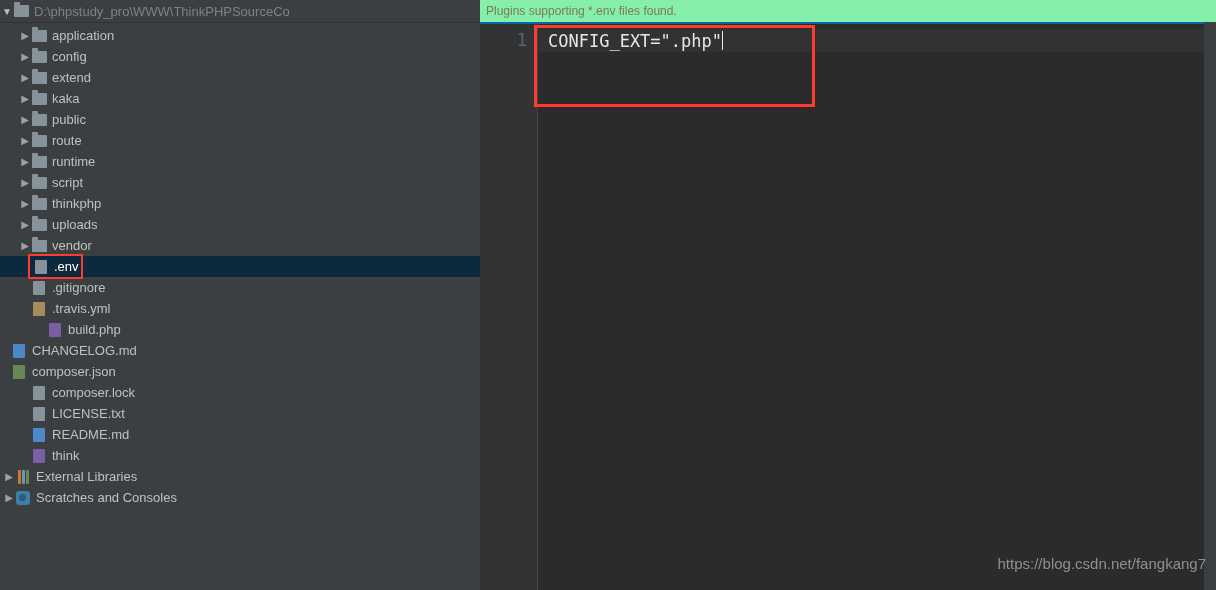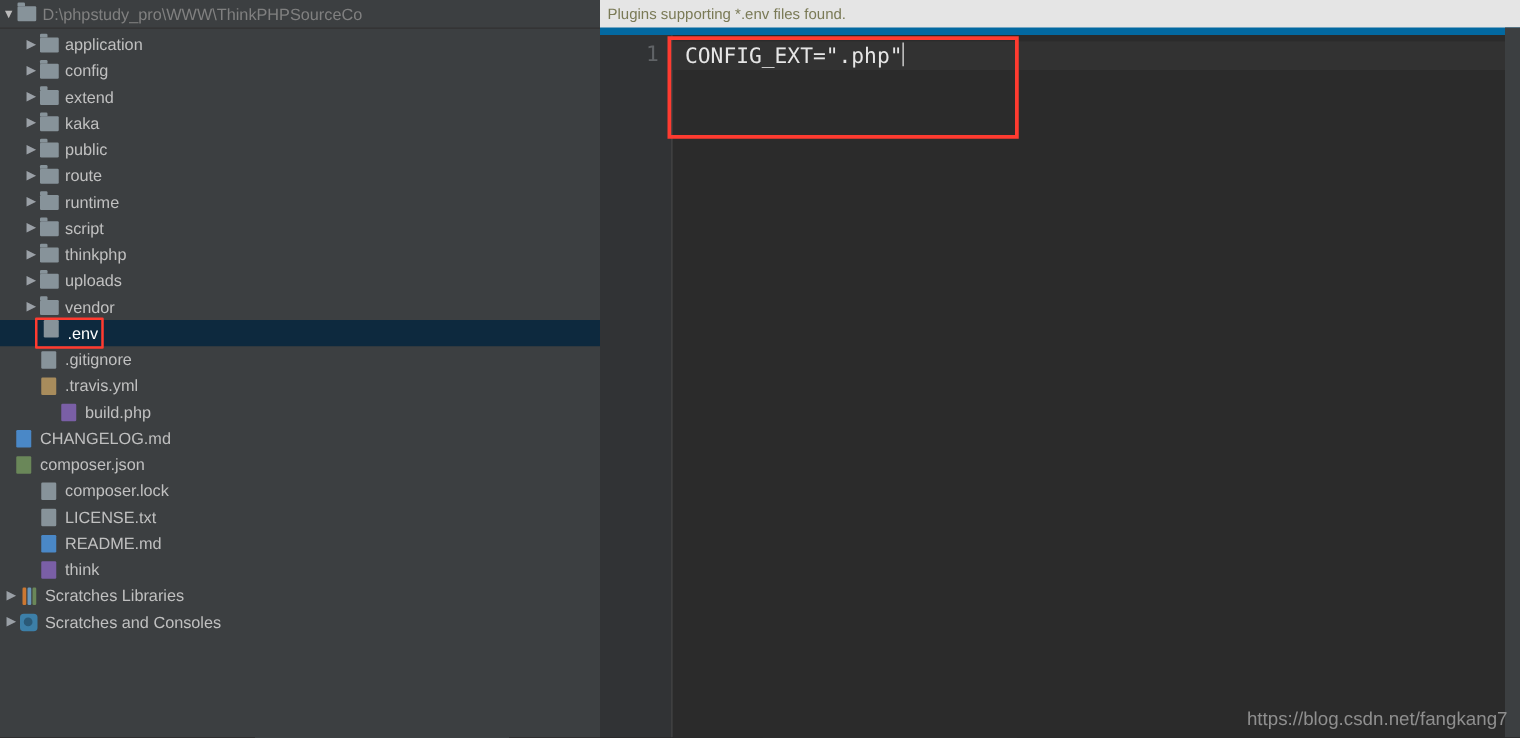--- a/index.html
+++ b/index.html
@@ -27,29 +27,29 @@
   .libs-ico span{width:3px;height:14px;border-radius:1px;}
   .libs-ico span:nth-child(1){background:#cc7832;}
   .libs-ico span:nth-child(2){background:#6897bb;}
   .libs-ico span:nth-child(3){background:#6a8759;}
   .scratch-ico{width:14px;height:14px;border-radius:3px;background:#3c7fa8;position:relative;}
   .scratch-ico:after{content:"";position:absolute;width:7px;height:7px;border-radius:50%;background:#2b5a78;top:3px;left:3px;}
   .label{color:#c0c0c0;}
   .label.selected{color:#ffffff;}
   .red-box{border:2px solid #ff3b30;border-radius:1px;}
   .editor{flex:1;display:flex;flex-direction:column;position:relative;background:#2b2b2b;}
-  .notice{height:22px;background:#e5e5e5;color:#7a7a56;font-size:12px;display:flex;align-items:center;padding-left:6px;border-bottom:6px solid #0369a1;}
+  .notice{height:22px;background:#86efac;color:#7a7a56;font-size:12px;display:flex;align-items:center;padding-left:6px;border-bottom:2px solid #0369a1;}
   .code-area{flex:1;display:flex;position:relative;}
   .gutter{width:58px;background:#313335;color:#606366;text-align:right;padding:6px 10px 0 0;font-family:Consolas,monospace;font-size:17px;box-sizing:border-box;border-right:1px solid #444;}
   .code{flex:1;padding:6px 0 0 10px;position:relative;}
   .code-line{font-family:Consolas,monospace;font-size:17px;color:#e6e6e6;line-height:1.35;position:relative;display:inline-block;}
   .code-line-bg{position:absolute;left:0;right:0;top:5px;height:23px;background:#323232;}
   .cursor{display:inline-block;width:1px;height:19px;background:#e6e6e6;vertical-align:text-bottom;margin-left:0;}
   .code-redbox{position:absolute;border:3px solid #ff3b30;top:-5px;left:-14px;width:275px;height:76px;pointer-events:none;}
-  .watermark{position:absolute;right:10px;bottom:6px;color:#8f8f8f;font-size:15px;font-family:Arial,sans-serif;}
+  .watermark{position:absolute;right:10px;bottom:18px;color:#8f8f8f;font-size:15px;font-family:Arial,sans-serif;}
   .scroll-track{position:absolute;top:22px;right:0;width:12px;bottom:0;background:#3c3f41;}
 </style>
 </head>
 <body>
 
 <div class="root">
 
   <div class="sidebar">
     <div class="breadcrumb">
       <span class="fold-icon">▼</span>
@@ -134,21 +134,21 @@
       <div class="tree-row" style="padding-left:20px">
           <span class="arrow">▶</span>
           <span class="icon-slot">
             <span class="folder-ico"></span>
           </span>
           <span class="label">vendor</span>
         </div>
 
       <div class="tree-row selected" style="padding-left:20px;position:relative;">
         <span class="arrow blank">▶</span>
-        <span class="red-box" style="display:inline-flex;align-items:flex-start;padding:0 2px;margin-left:-2px;">
+        <span class="red-box" style="display:inline-flex;align-items:center;padding:0 2px;margin-left:-2px;">
           <span class="icon-slot">
               <span class="file-ico"></span>
             </span>
           <span class="label selected">.env</span>
         </span>
       </div>
 
       <div class="tree-row" style="padding-left:20px">
           <span class="arrow blank">▶</span>
           <span class="icon-slot">
@@ -215,21 +215,21 @@
 
       <div class="tree-row" style="padding-left:4px">
         <span class="arrow">▶</span>
         <span class="icon-slot">
             <span class="libs-ico">
               <span></span>
               <span></span>
               <span></span>
             </span>
           </span>
-        <span class="label">Scratches Libraries</span>
+        <span class="label">External Libraries</span>
       </div>
 
       <div class="tree-row" style="padding-left:4px">
         <span class="arrow">▶</span>
         <span class="icon-slot">
             <span class="scratch-ico"></span>
           </span>
         <span class="label">Scratches and Consoles</span>
       </div>
     </div>

